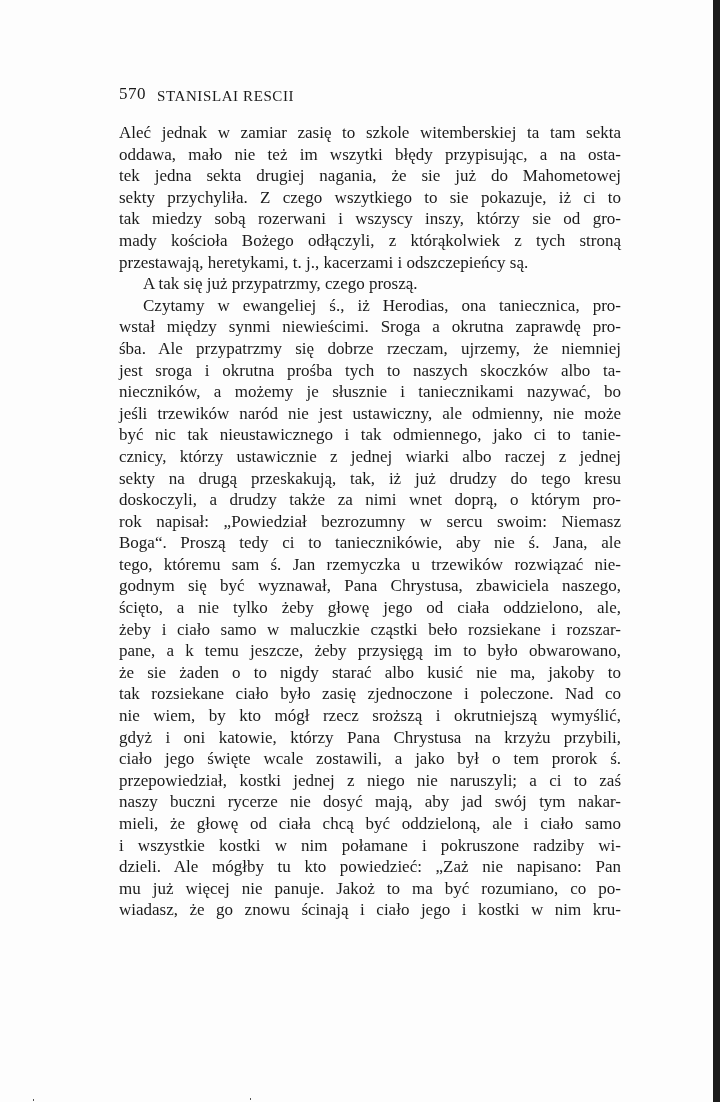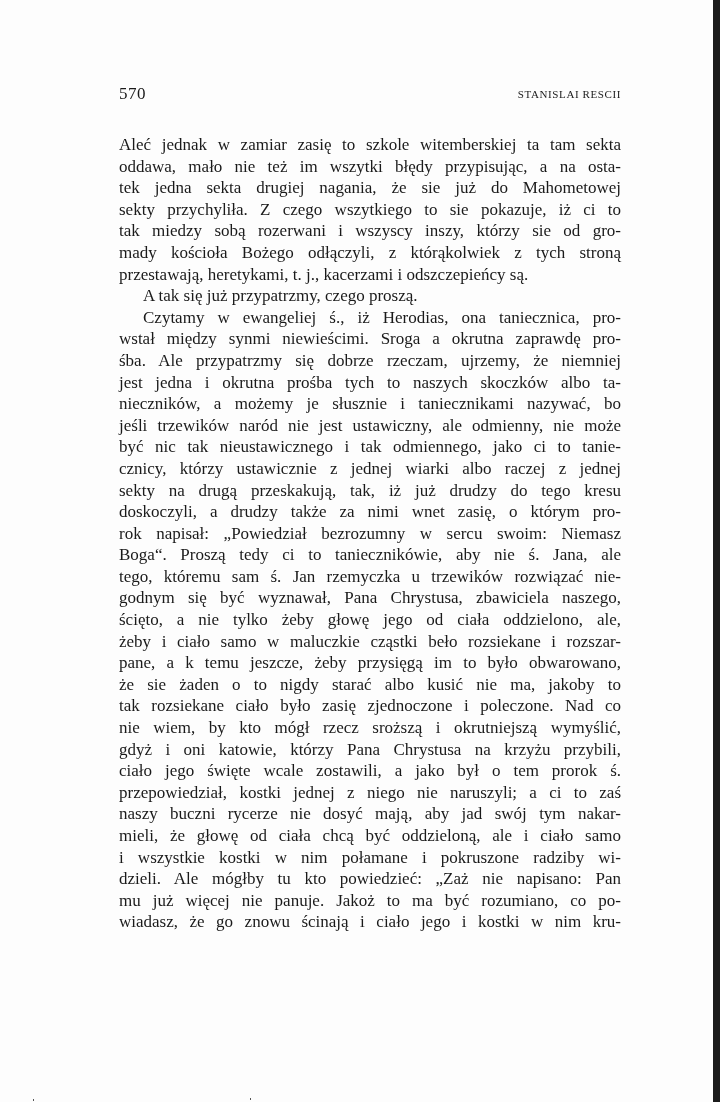--- a/index.html
+++ b/index.html
@@ -26,36 +26,36 @@
       position: absolute;
       left: 119px;
       top: 84px;
       width: 502px;
       color: #1a1a1a;
       font-family: "Liberation Serif", "DejaVu Serif", serif;
     }
     .running-head {
       position: relative;
       height: 24px;
-      margin-bottom: 26px;
+      margin-bottom: 14px;
     }
     .page-number {
       position: absolute;
       left: 0;
       top: 0;
       font-size: 17px;
       letter-spacing: 0.5px;
     }
     .running-title {
       position: absolute;
       left: 8px;
       right: 0;
       top: 4px;
-      text-align: right;
-      font-size: 11px;
+      text-align: left;
+      font-size: 15px;
       letter-spacing: 0.6px;
       padding-left: 30px;
     }
     .body-text {
       font-size: 17px;
       line-height: 21.6px;
     }
     .line {
       display: block;
       white-space: nowrap;
@@ -94,27 +94,27 @@
       <span class="line">oddawa, mało nie też im wszytki błędy przypisując, a na osta-</span>
       <span class="line">tek jedna sekta drugiej nagania, że sie już do Mahometowej</span>
       <span class="line">sekty przychyliła. Z czego wszytkiego to sie pokazuje, iż ci to</span>
       <span class="line">tak miedzy sobą rozerwani i wszyscy inszy, którzy sie od gro-</span>
       <span class="line">mady kościoła Bożego odłączyli, z którąkolwiek z tych stroną</span>
       <span class="line last">przestawają, heretykami, t. j., kacerzami i odszczepieńcy są.</span>
       <span class="line last indent">A tak się już przypatrzmy, czego proszą.</span>
       <span class="line indent">Czytamy w ewangeliej ś., iż Herodias, ona taniecznica, pro-</span>
       <span class="line">wstał między synmi niewieścimi. Sroga a okrutna zaprawdę pro-</span>
       <span class="line">śba. Ale przypatrzmy się dobrze rzeczam, ujrzemy, że niemniej</span>
-      <span class="line">jest jedna i okrutna prośba tych to naszych skoczków albo ta-</span>
+      <span class="line">jest sroga i okrutna prośba tych to naszych skoczków albo ta-</span>
       <span class="line">nieczników, a możemy je słusznie i taniecznikami nazywać, bo</span>
       <span class="line">jeśli trzewików naród nie jest ustawiczny, ale odmienny, nie może</span>
       <span class="line">być nic tak nieustawicznego i tak odmiennego, jako ci to tanie-</span>
       <span class="line">cznicy, którzy ustawicznie z jednej wiarki albo raczej z jednej</span>
       <span class="line">sekty na drugą przeskakują, tak, iż już drudzy do tego kresu</span>
-      <span class="line">doskoczyli, a drudzy także za nimi wnet zasię, o którym pro-</span>
+      <span class="line">doskoczyli, a drudzy także za nimi wnet doprą, o którym pro-</span>
       <span class="line">rok napisał: „Powiedział bezrozumny w sercu swoim: Niemasz</span>
       <span class="line">Boga“. Proszą tedy ci to taniecznikówie, aby nie ś. Jana, ale</span>
       <span class="line">tego, któremu sam ś. Jan rzemyczka u trzewików rozwiązać nie-</span>
       <span class="line">godnym się być wyznawał, Pana Chrystusa, zbawiciela naszego,</span>
       <span class="line">ścięto, a nie tylko żeby głowę jego od ciała oddzielono, ale,</span>
       <span class="line">żeby i ciało samo w maluczkie cząstki beło rozsiekane i rozszar-</span>
       <span class="line">pane, a k temu jeszcze, żeby przysięgą im to było obwarowano,</span>
       <span class="line">że sie żaden o to nigdy starać albo kusić nie ma, jakoby to</span>
       <span class="line">tak rozsiekane ciało było zasię zjednoczone i poleczone. Nad co</span>
       <span class="line">nie wiem, by kto mógł rzecz sroższą i okrutniejszą wymyślić,</span>

